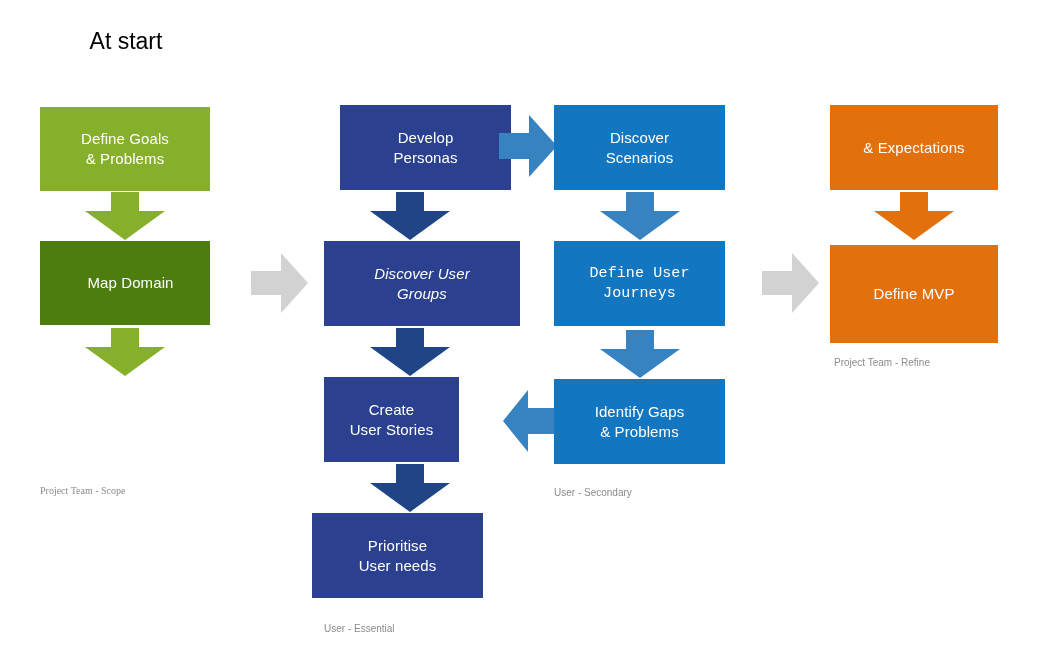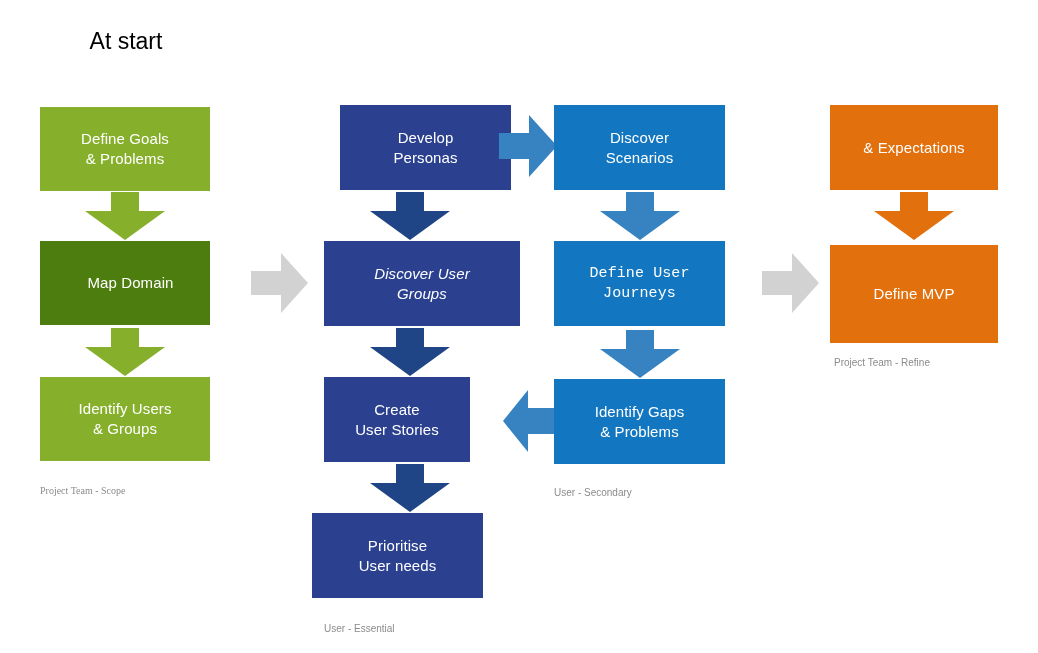--- a/index.html
+++ b/index.html
@@ -91,26 +91,20 @@
 
     </span>
   </div>
 
   <div class="arrow" style="left:85px; top:328px; width:80px; height:48px;">
     <svg viewBox="0 0 80 48" preserveAspectRatio="none" aria-hidden="true">
       <polygon points="26,0 54,0 54,19 80,19 40,48 0,19 26,19" fill="#86b02c"></polygon>
     </svg>
   </div>
 
-  <div class="box" style="left:40px; top:377px; width:170px; height:84px; background:#86b02c;">
-    <span>
-      <span class="label">Identify Users</span>
-      <span class="label">&amp; Groups</span>
-    </span>
-  </div>
 
   <div class="caption" style="left:40px; top:486px;font-family:Liberation Serif, serif;">Project Team - Scope</div>
 
   <div class="arrow" style="left:251px; top:253px; width:57px; height:60px;">
     <svg viewBox="0 0 57 60" preserveAspectRatio="none" aria-hidden="true">
       <polygon points="0,18 30,18 30,0 57,30 30,60 30,42 0,42" fill="#d2d2d2"></polygon>
     </svg>
   </div>
 
   <div class="box" style="left:340px; top:105px; width:171px; height:85px; background:#2b4190;text-align:center;">
@@ -132,21 +126,21 @@
       <span class="label">Groups</span>
     </span>
   </div>
 
   <div class="arrow" style="left:370px; top:328px; width:80px; height:48px;">
     <svg viewBox="0 0 80 48" preserveAspectRatio="none" aria-hidden="true">
       <polygon points="26,0 54,0 54,19 80,19 40,48 0,19 26,19" fill="#1f4586"></polygon>
     </svg>
   </div>
 
-  <div class="box" style="left:324px; top:377px; width:146px; height:85px; background:#2b4190;">
+  <div class="box" style="left:324px; top:377px; width:135px; height:85px; background:#2b4190;">
     <span>
       <span class="label">Create</span>
       <span class="label">User Stories</span>
     </span>
   </div>
 
   <div class="arrow" style="left:370px; top:464px; width:80px; height:48px;">
     <svg viewBox="0 0 80 48" preserveAspectRatio="none" aria-hidden="true">
       <polygon points="26,0 54,0 54,19 80,19 40,48 0,19 26,19" fill="#1f4586"></polygon>
     </svg>

